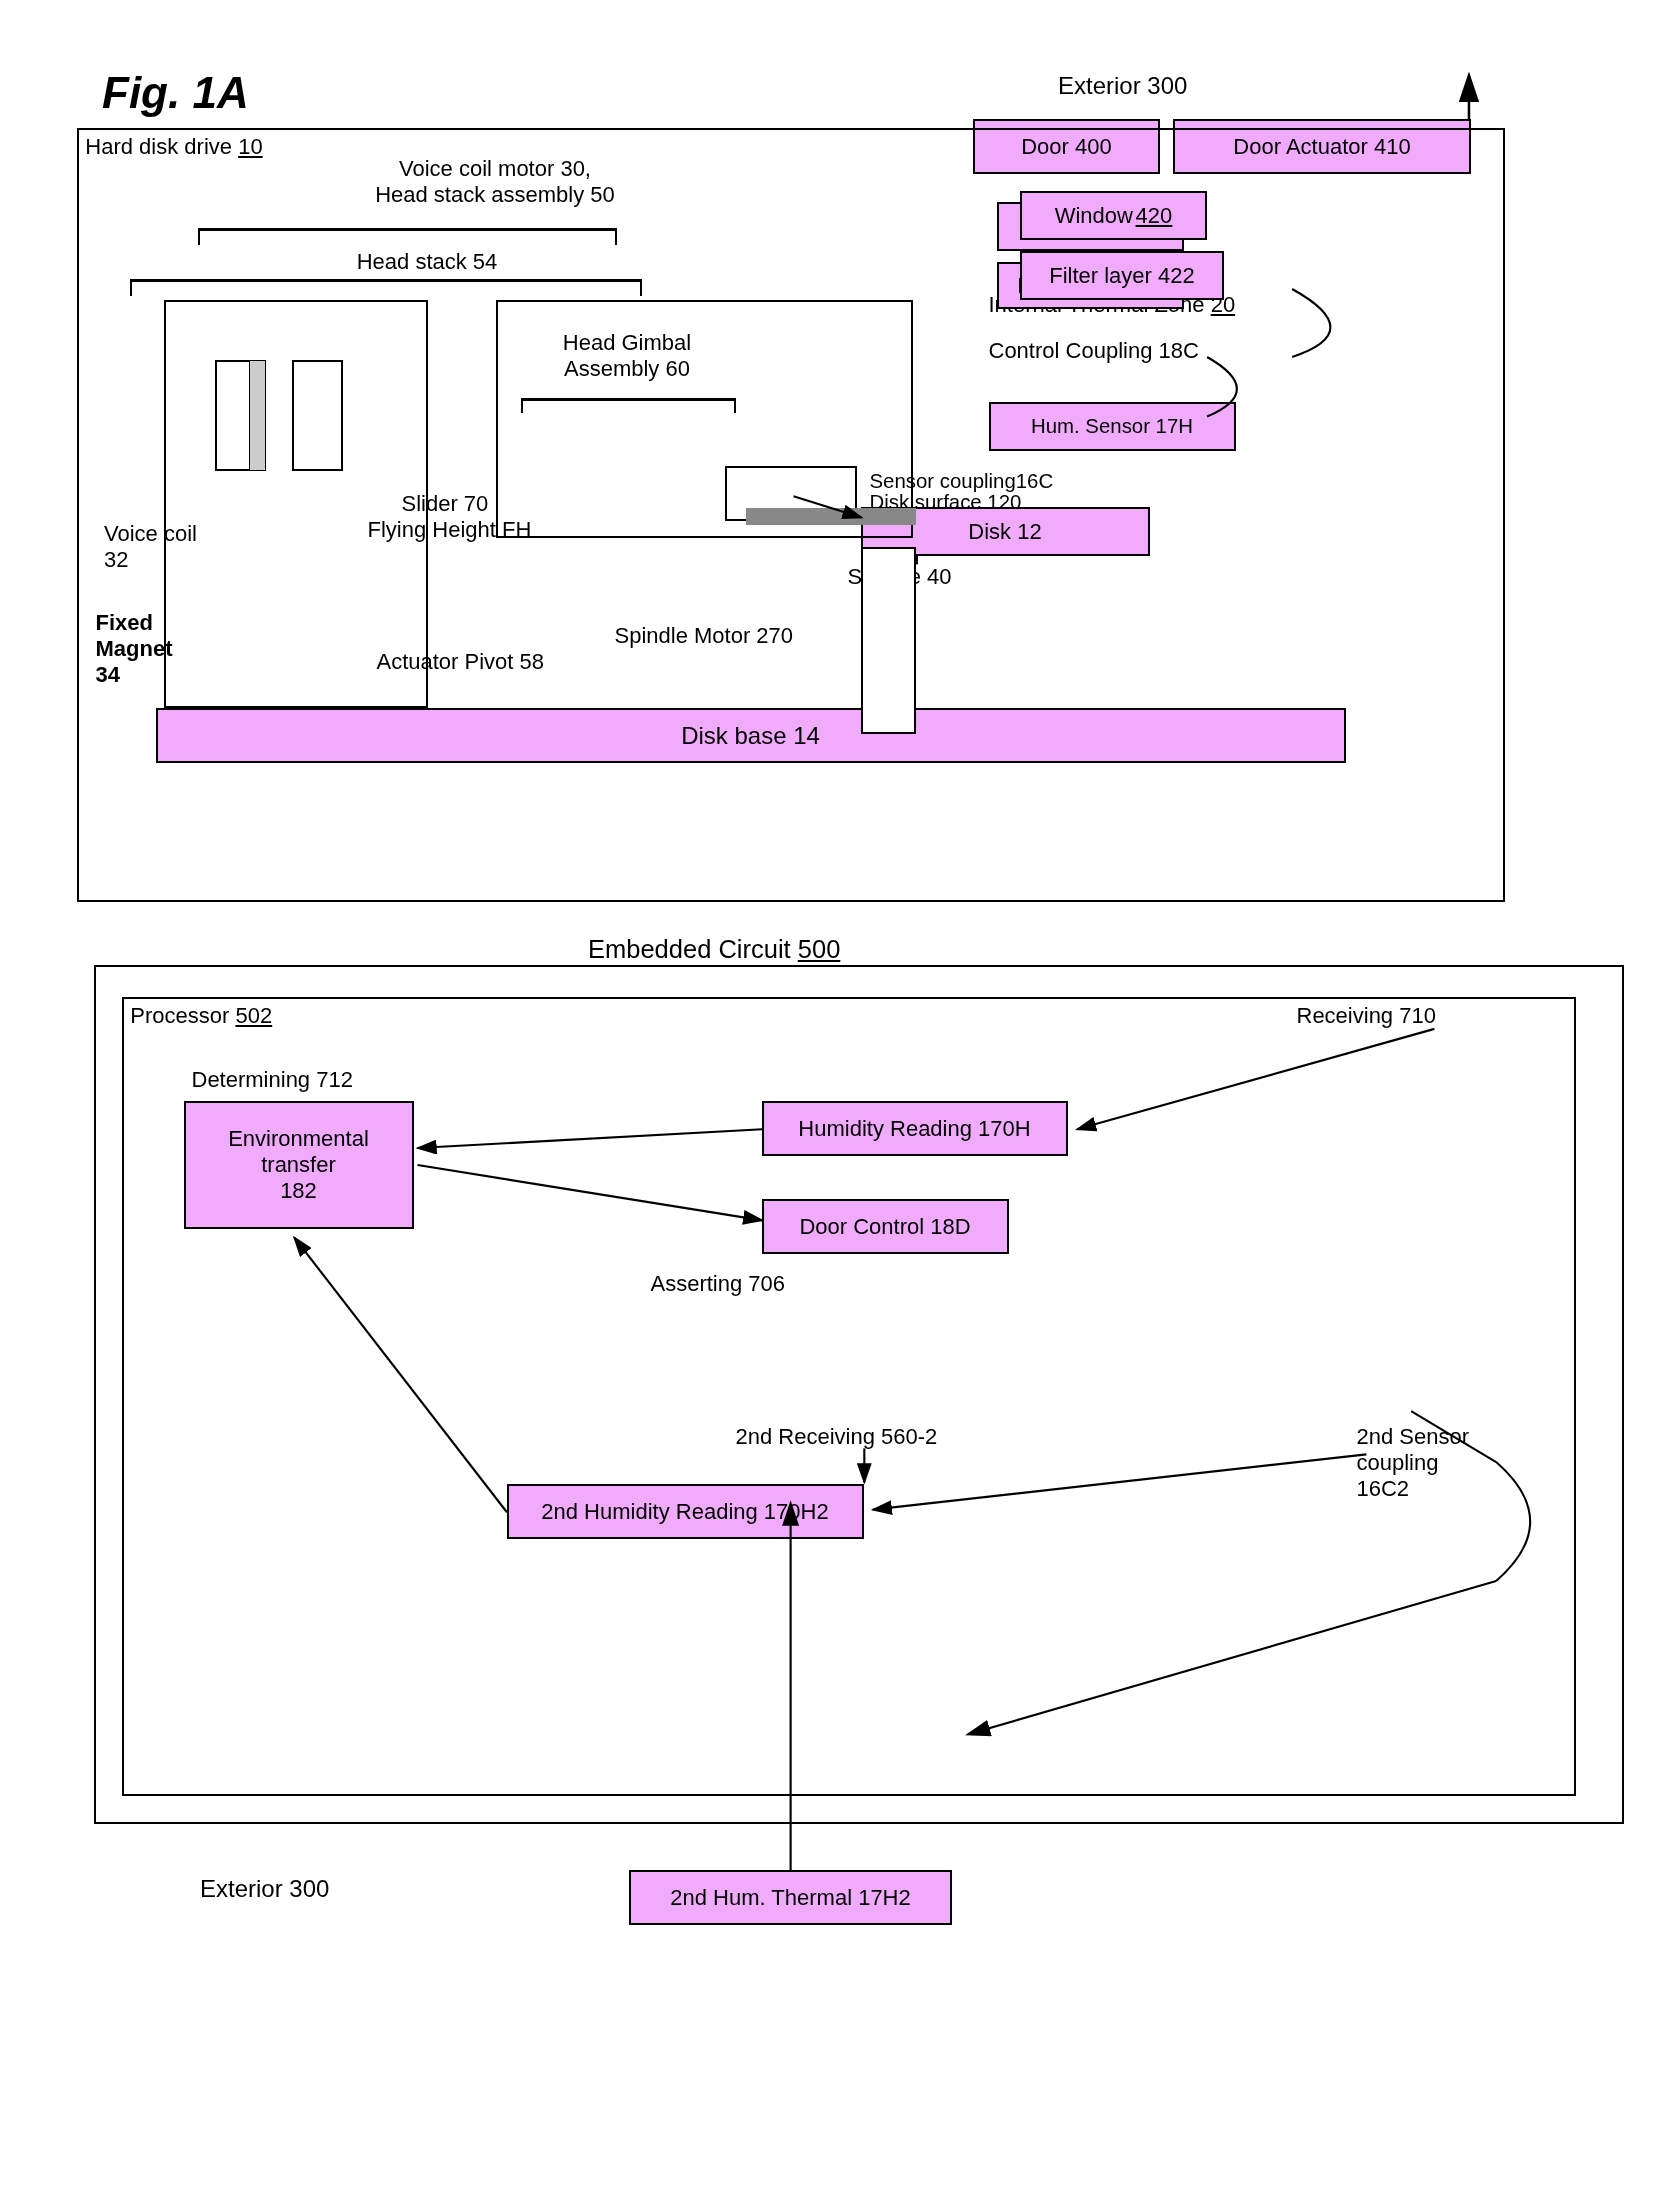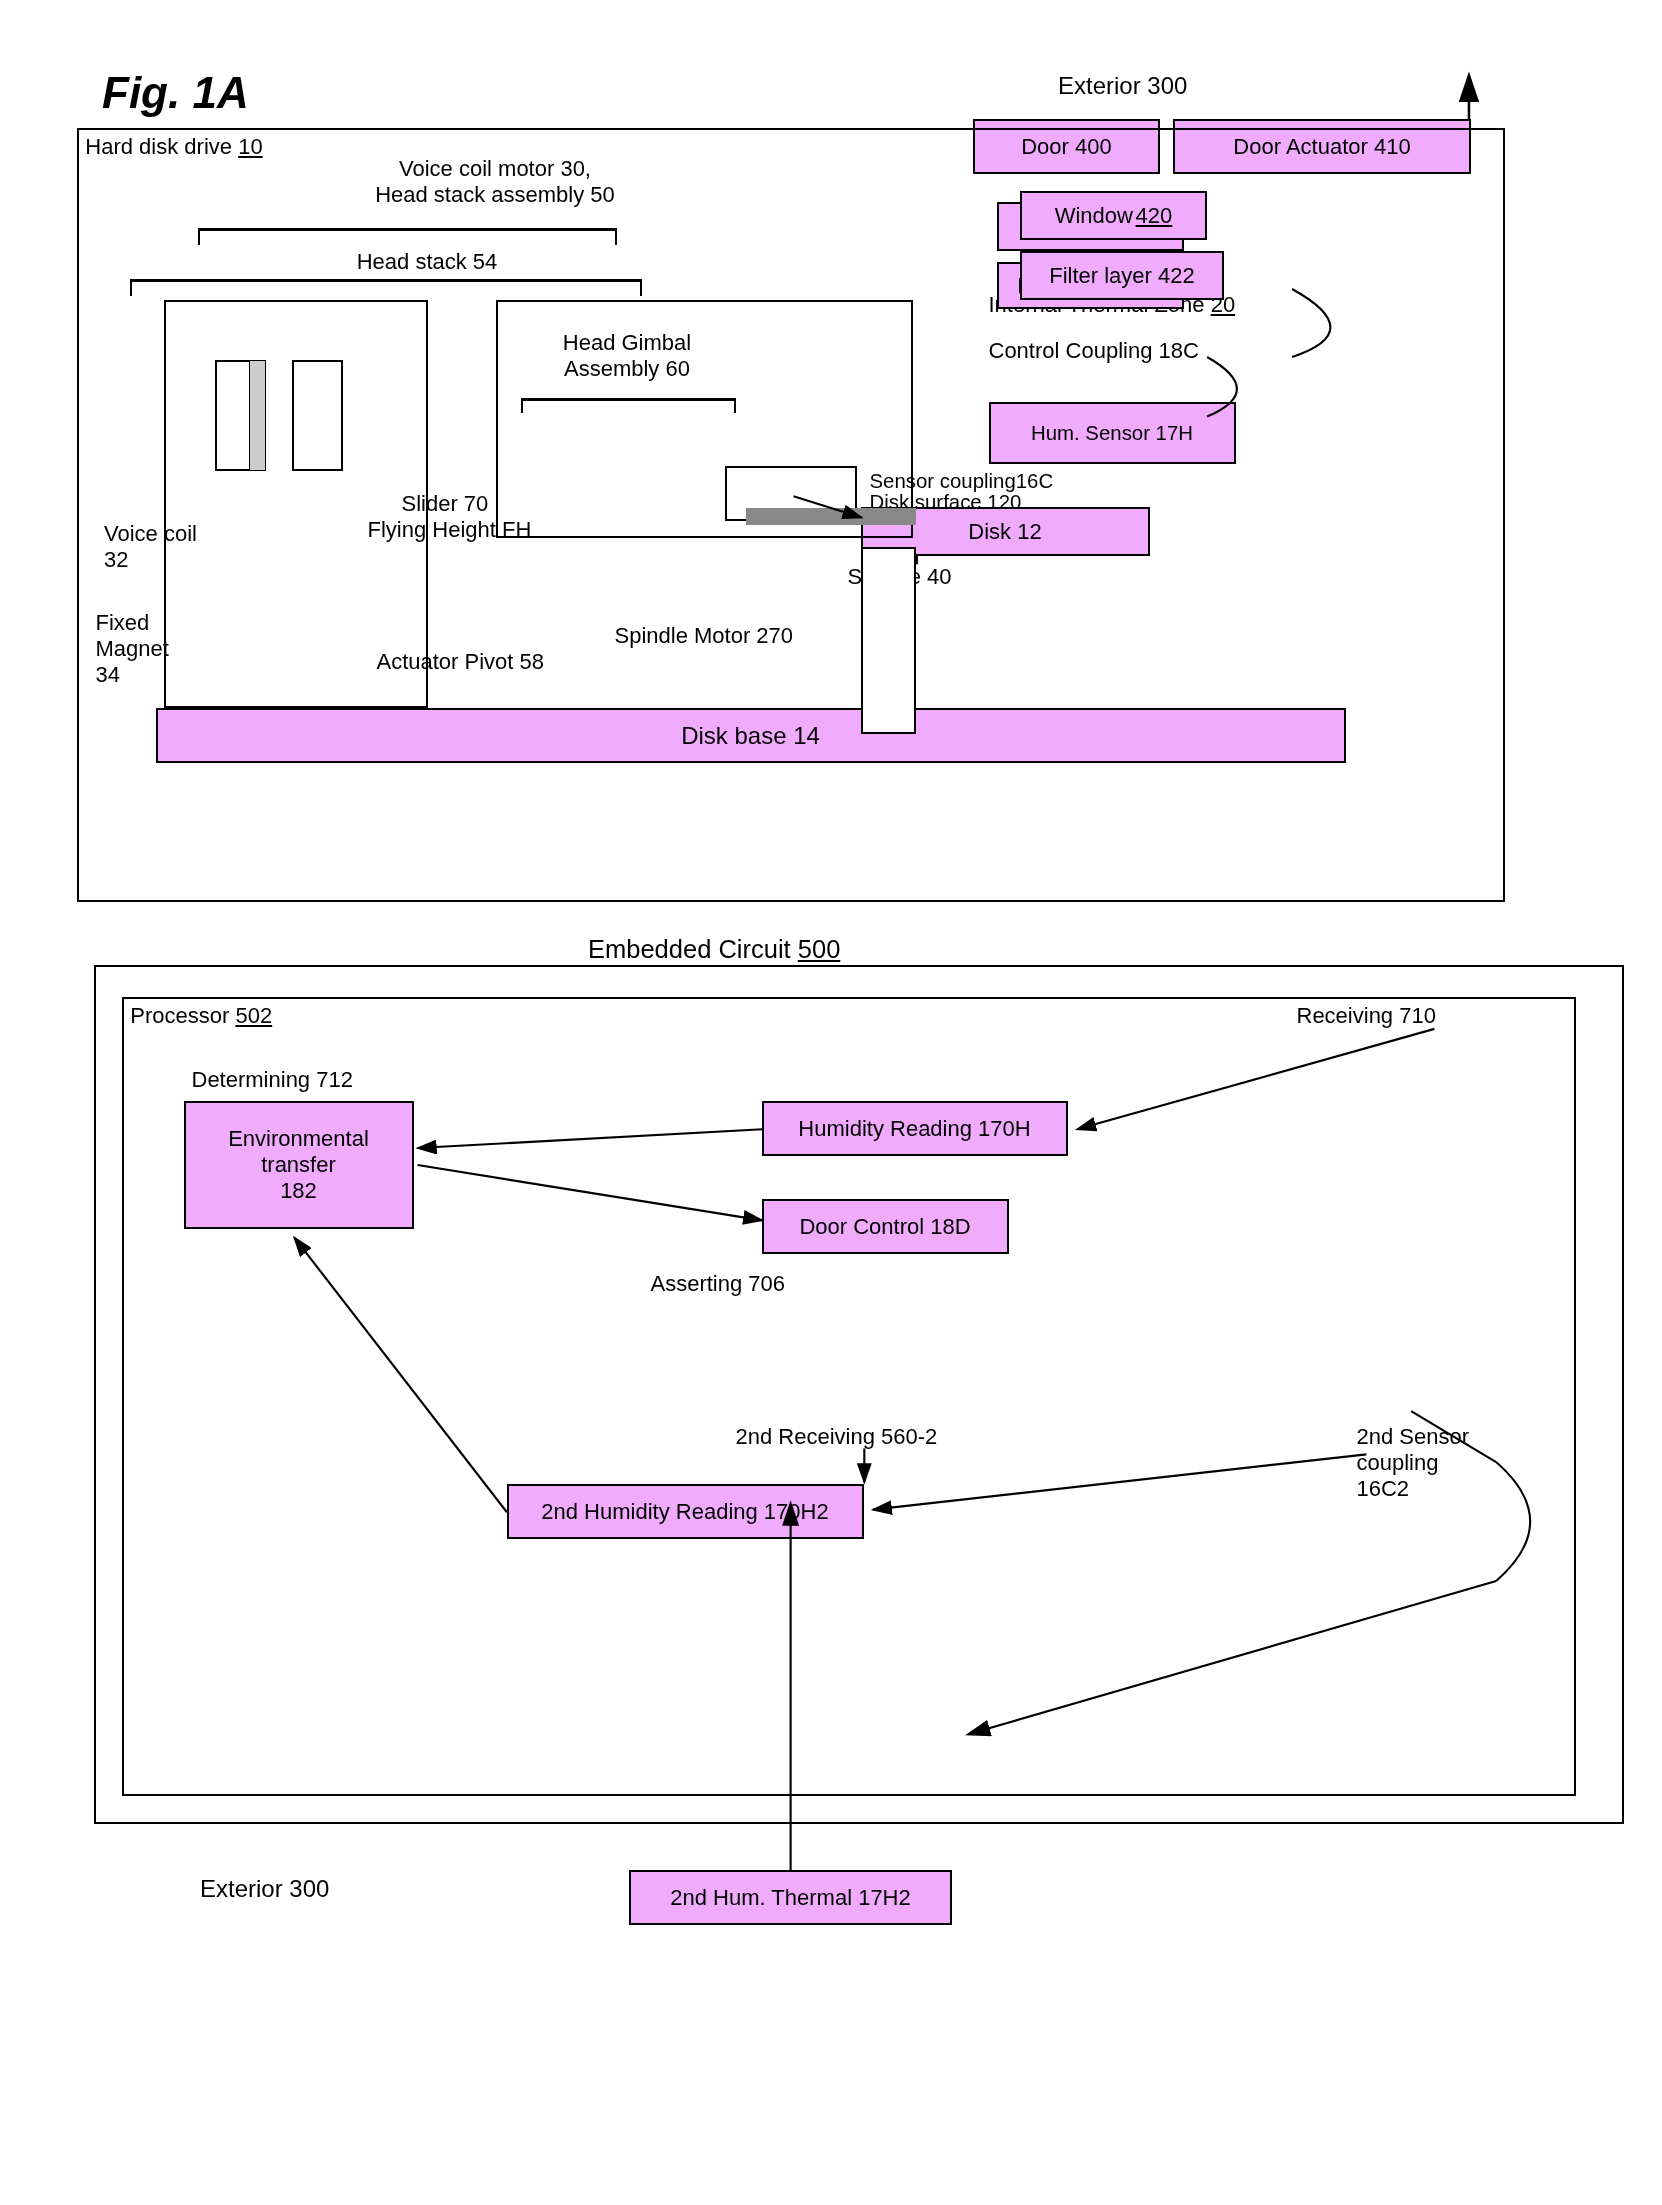--- a/index.html
+++ b/index.html
@@ -81,21 +81,21 @@
     </div>
 
     <div style="position:absolute; top:200px; left:442px; font-size:22px; font-family:Arial; text-align:center; width:213px;">
       Head Gimbal<br>Assembly 60
     </div>
 
     <div style="position:absolute; top:268px; left:442px; width:213px; height:2.6px; background:#000;"></div>
     <div style="position:absolute; top:268px; left:442px; width:2.6px; height:15.3px; background:#000;"></div>
     <div style="position:absolute; top:268px; left:655px; width:2.6px; height:15.3px; background:#000;"></div>
 
-    <div class="box" style="position:absolute; top:272px; left:910px; width:247px; height:62px; font-size:20.4px;">
+    <div class="box" style="position:absolute; top:272px; left:910px; width:247px; height:49px; font-size:20.4px;">
       <span>Hum. Sensor 17H</span>
     </div>
 
     <div style="position:absolute; top:340px; left:791px; font-size:20.4px; font-family:Arial;">
       Sensor coupling16C
     </div>
 
     <div style="position:absolute; top:361px; left:791px; font-size:20.4px; font-family:Arial;">
       Disk surface 120
     </div>
@@ -113,21 +113,21 @@
     </div>
 
     <div style="position:absolute; top:391px; left:25.5px; font-size:22px; font-family:Arial;">
       Voice coil<br>32
     </div>
 
     <div style="position:absolute; top:434px; left:769px; font-size:22px; font-family:Arial;">
       Spindle 40
     </div>
 
-    <div style="position:absolute; top:480px; left:17px; font-size:22px; font-family:Arial;">
+    <div style="position:absolute; top:480px; left:17px; font-size:22px; font-family:Arial;font-weight:bold;">
       Fixed<br>Magnet<br>34
     </div>
 
     <div style="position:absolute; top:493px; left:536px; font-size:22px; font-family:Arial;">
       Spindle Motor 270
     </div>
 
     <div style="position:absolute; top:519px; left:298px; font-size:22px; font-family:Arial;">
       Actuator Pivot 58
     </div>

